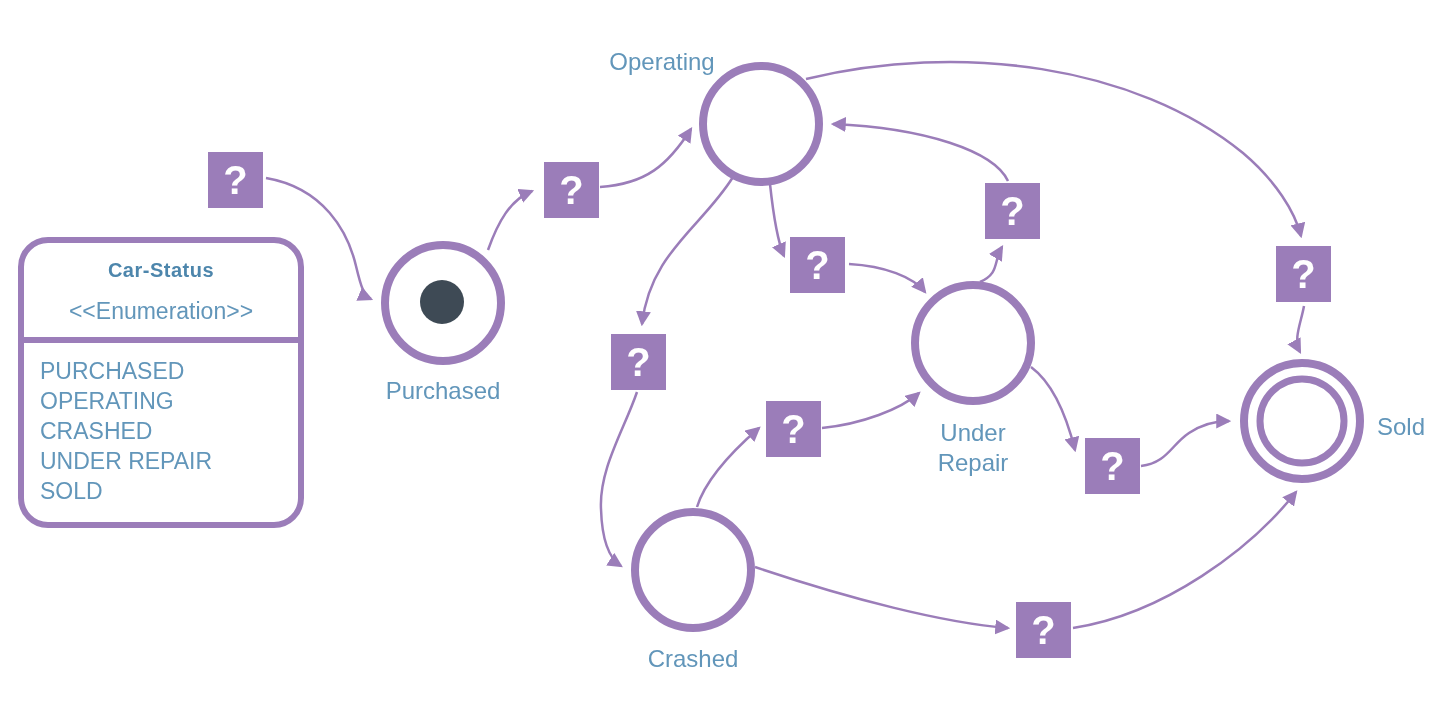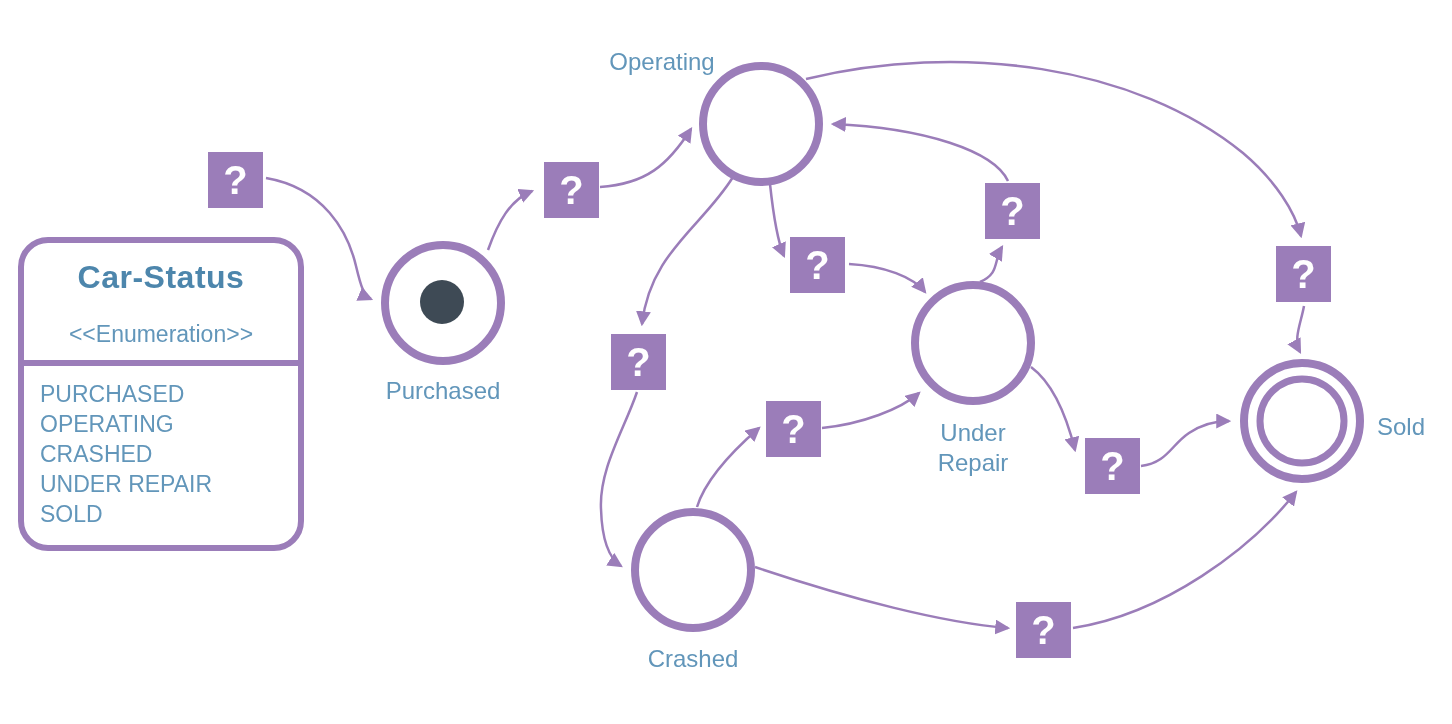--- a/index.html
+++ b/index.html
@@ -10,22 +10,22 @@
     font-family:"Liberation Sans", sans-serif;
     overflow:hidden;
   }
   .edges{position:absolute;left:0;top:0;}
   
   .enum-box{
     position:absolute;left:18px;top:237px;width:274px;
     border:6px solid #9b7db9;border-radius:30px;background:#ffffff;
   }
   .enum-header{padding:16px 8px 12px 8px;border-bottom:6px solid #9b7db9;text-align:center;}
-  .enum-title{font-size:32px;font-weight:bold;color:#4d86ac;letter-spacing:0.5px;}
-  .enum-stereotype{font-size:23px;color:#6296ba;margin-top:25px;}
+  .enum-title{font-size:20px;font-weight:bold;color:#4d86ac;letter-spacing:0.5px;}
+  .enum-stereotype{font-size:23px;color:#6296ba;margin-top:16px;}
   .enum-values{padding:13px 16px 16px 16px;}
   .enum-value{font-size:23px;line-height:30px;color:#6296ba;white-space:nowrap;}
   
   .q-box{
     position:absolute;width:55px;height:56px;background:#9b7db9;
     display:flex;align-items:center;justify-content:center;
     color:#ffffff;font-size:40px;font-weight:bold;cursor:pointer;
   }
   
   .state-label{

